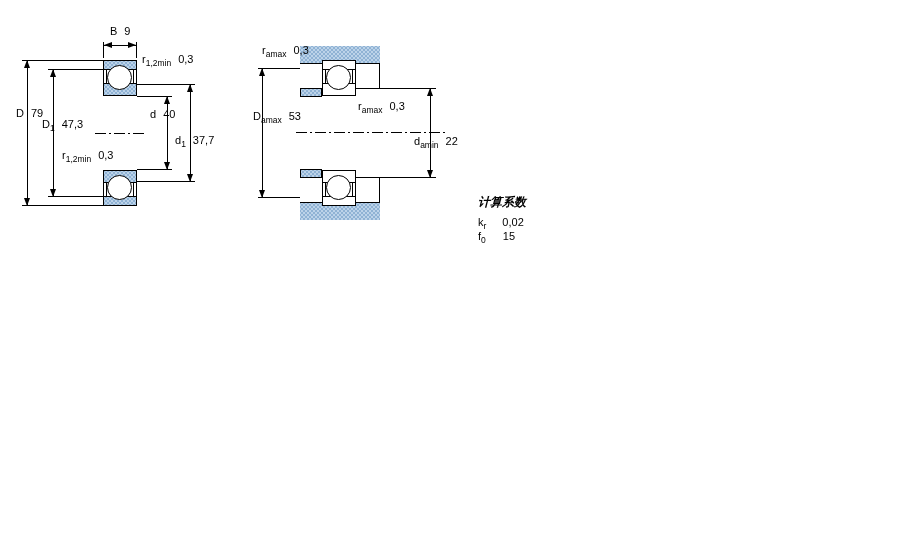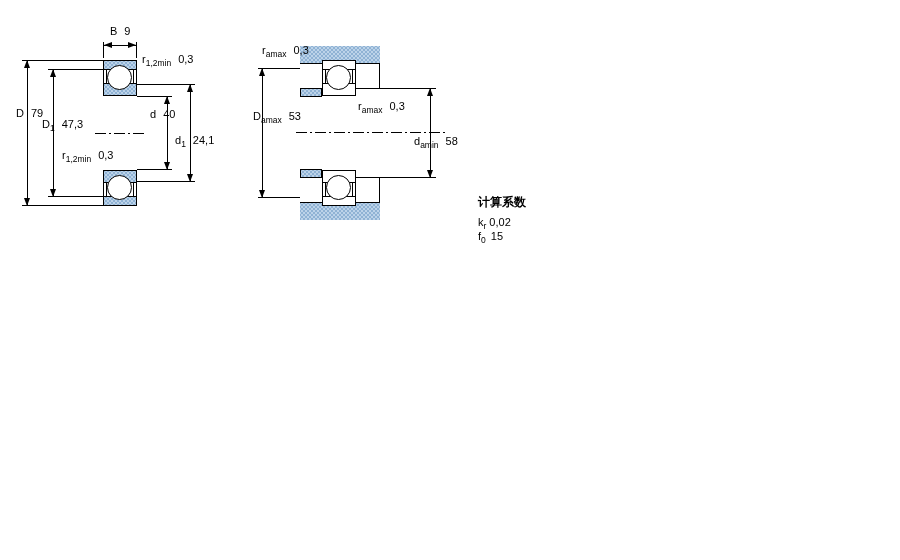--- a/index.html
+++ b/index.html
@@ -34,21 +34,21 @@
   .ntc{position:absolute;width:1px;height:15px;background:#000;z-index:1;}
   .ball{position:absolute;width:25px;height:25px;border:1px solid #000;border-radius:50%;
         background:#fff;box-sizing:border-box;z-index:2;}
   
   .band{position:absolute;left:300px;width:80px;height:18px;box-sizing:border-box;z-index:1;}
   .strip{position:absolute;left:300px;width:22px;height:9px;border:1px solid #000;box-sizing:border-box;z-index:1;}
   
   .lbl{position:absolute;font-size:11px;line-height:13px;white-space:nowrap;z-index:7;}
   .lbl .sb{font-size:8.5px;vertical-align:-3px;}
   .lbl .vv{margin-left:7px;}
-  .factors-title{position:absolute;font-size:12px;font-weight:bold;line-height:14px;white-space:nowrap;z-index:7;}
+  .factors-title{position:absolute;font-size:12px;font-weight:bold;line-height:14px;white-space:nowrap;z-index:7;font-style:italic;}
 </style>
 </head>
 <body>
 
 <div class="canvas">
 
   <div class="vl" style="left:103px;top:42px;height:16px"></div>
   <div class="vl" style="left:136px;top:42px;height:16px"></div>
   <div class="hl" style="left:104px;top:45px;width:32px"></div>
   <div class="al" style="left:104px;top:42px"></div>
@@ -93,21 +93,21 @@
   <div class="vl" style="left:167px;top:97px;height:73px"></div>
   <div class="au" style="left:164px;top:96px"></div>
   <div class="ad" style="left:164px;top:162px"></div>
   <div class="lbl" style="left:150px;top:108px"><span>d</span><sub class="sb"></sub><span class="vv">40</span></div>
 
   <div class="hl" style="left:137px;top:84px;width:58px"></div>
   <div class="hl" style="left:137px;top:181px;width:58px"></div>
   <div class="vl" style="left:190px;top:85px;height:97px"></div>
   <div class="au" style="left:187px;top:84px"></div>
   <div class="ad" style="left:187px;top:174px"></div>
-  <div class="lbl" style="left:175px;top:134px"><span>d</span><sub class="sb">1</sub><span class="vv">24,1</span></div>
+  <div class="lbl" style="left:175px;top:134px"><span>d</span><sub class="sb">1</sub><span class="vv">37,7</span></div>
 
   <div class="band blue" style="top:46px;border-bottom:1px solid #000"></div>
   <div class="band blue" style="top:202px;border-top:1px solid #000"></div>
 
   <div class="strip blue" style="top:88px"></div>
   <div class="strip blue" style="top:169px"></div>
 
   <div class="vl" style="left:379px;top:64px;height:24px"></div>
   <div class="vl" style="left:379px;top:178px;height:24px"></div>
 
@@ -135,19 +135,19 @@
   <div class="ad" style="left:259px;top:190px"></div>
   <div class="lbl" style="left:253px;top:110px"><span>D</span><sub class="sb">amax</sub><span class="vv">53</span></div>
 
   <div class="lbl" style="left:358px;top:100px"><span>r</span><sub class="sb">amax</sub><span class="vv">0,3</span></div>
 
   <div class="hl" style="left:356px;top:88px;width:80px"></div>
   <div class="hl" style="left:356px;top:177px;width:80px"></div>
   <div class="vl" style="left:430px;top:89px;height:89px"></div>
   <div class="au" style="left:427px;top:88px"></div>
   <div class="ad" style="left:427px;top:170px"></div>
-  <div class="lbl" style="left:414px;top:135px"><span>d</span><sub class="sb">amin</sub><span class="vv">58</span></div>
+  <div class="lbl" style="left:414px;top:135px"><span>d</span><sub class="sb">amin</sub><span class="vv">22</span></div>
 
   <div class="factors-title" style="left:478px;top:195px">计算系数</div>
-  <div class="lbl" style="left:478px;top:216px"><span>k</span><sub class="sb">r</sub><span class="vv" style="margin-left:3px">0,02</span></div>
-  <div class="lbl" style="left:478px;top:230px"><span>f</span><sub class="sb">0</sub><span class="vv" style="margin-left:5px">15</span></div>
+  <div class="lbl" style="left:478px;top:216px"><span>k</span><sub class="sb">r</sub><span class="vv" style="margin-left:16px">0,02</span></div>
+  <div class="lbl" style="left:478px;top:230px"><span>f</span><sub class="sb">0</sub><span class="vv" style="margin-left:17px">15</span></div>
 
 </div>
 
 </body></html>

